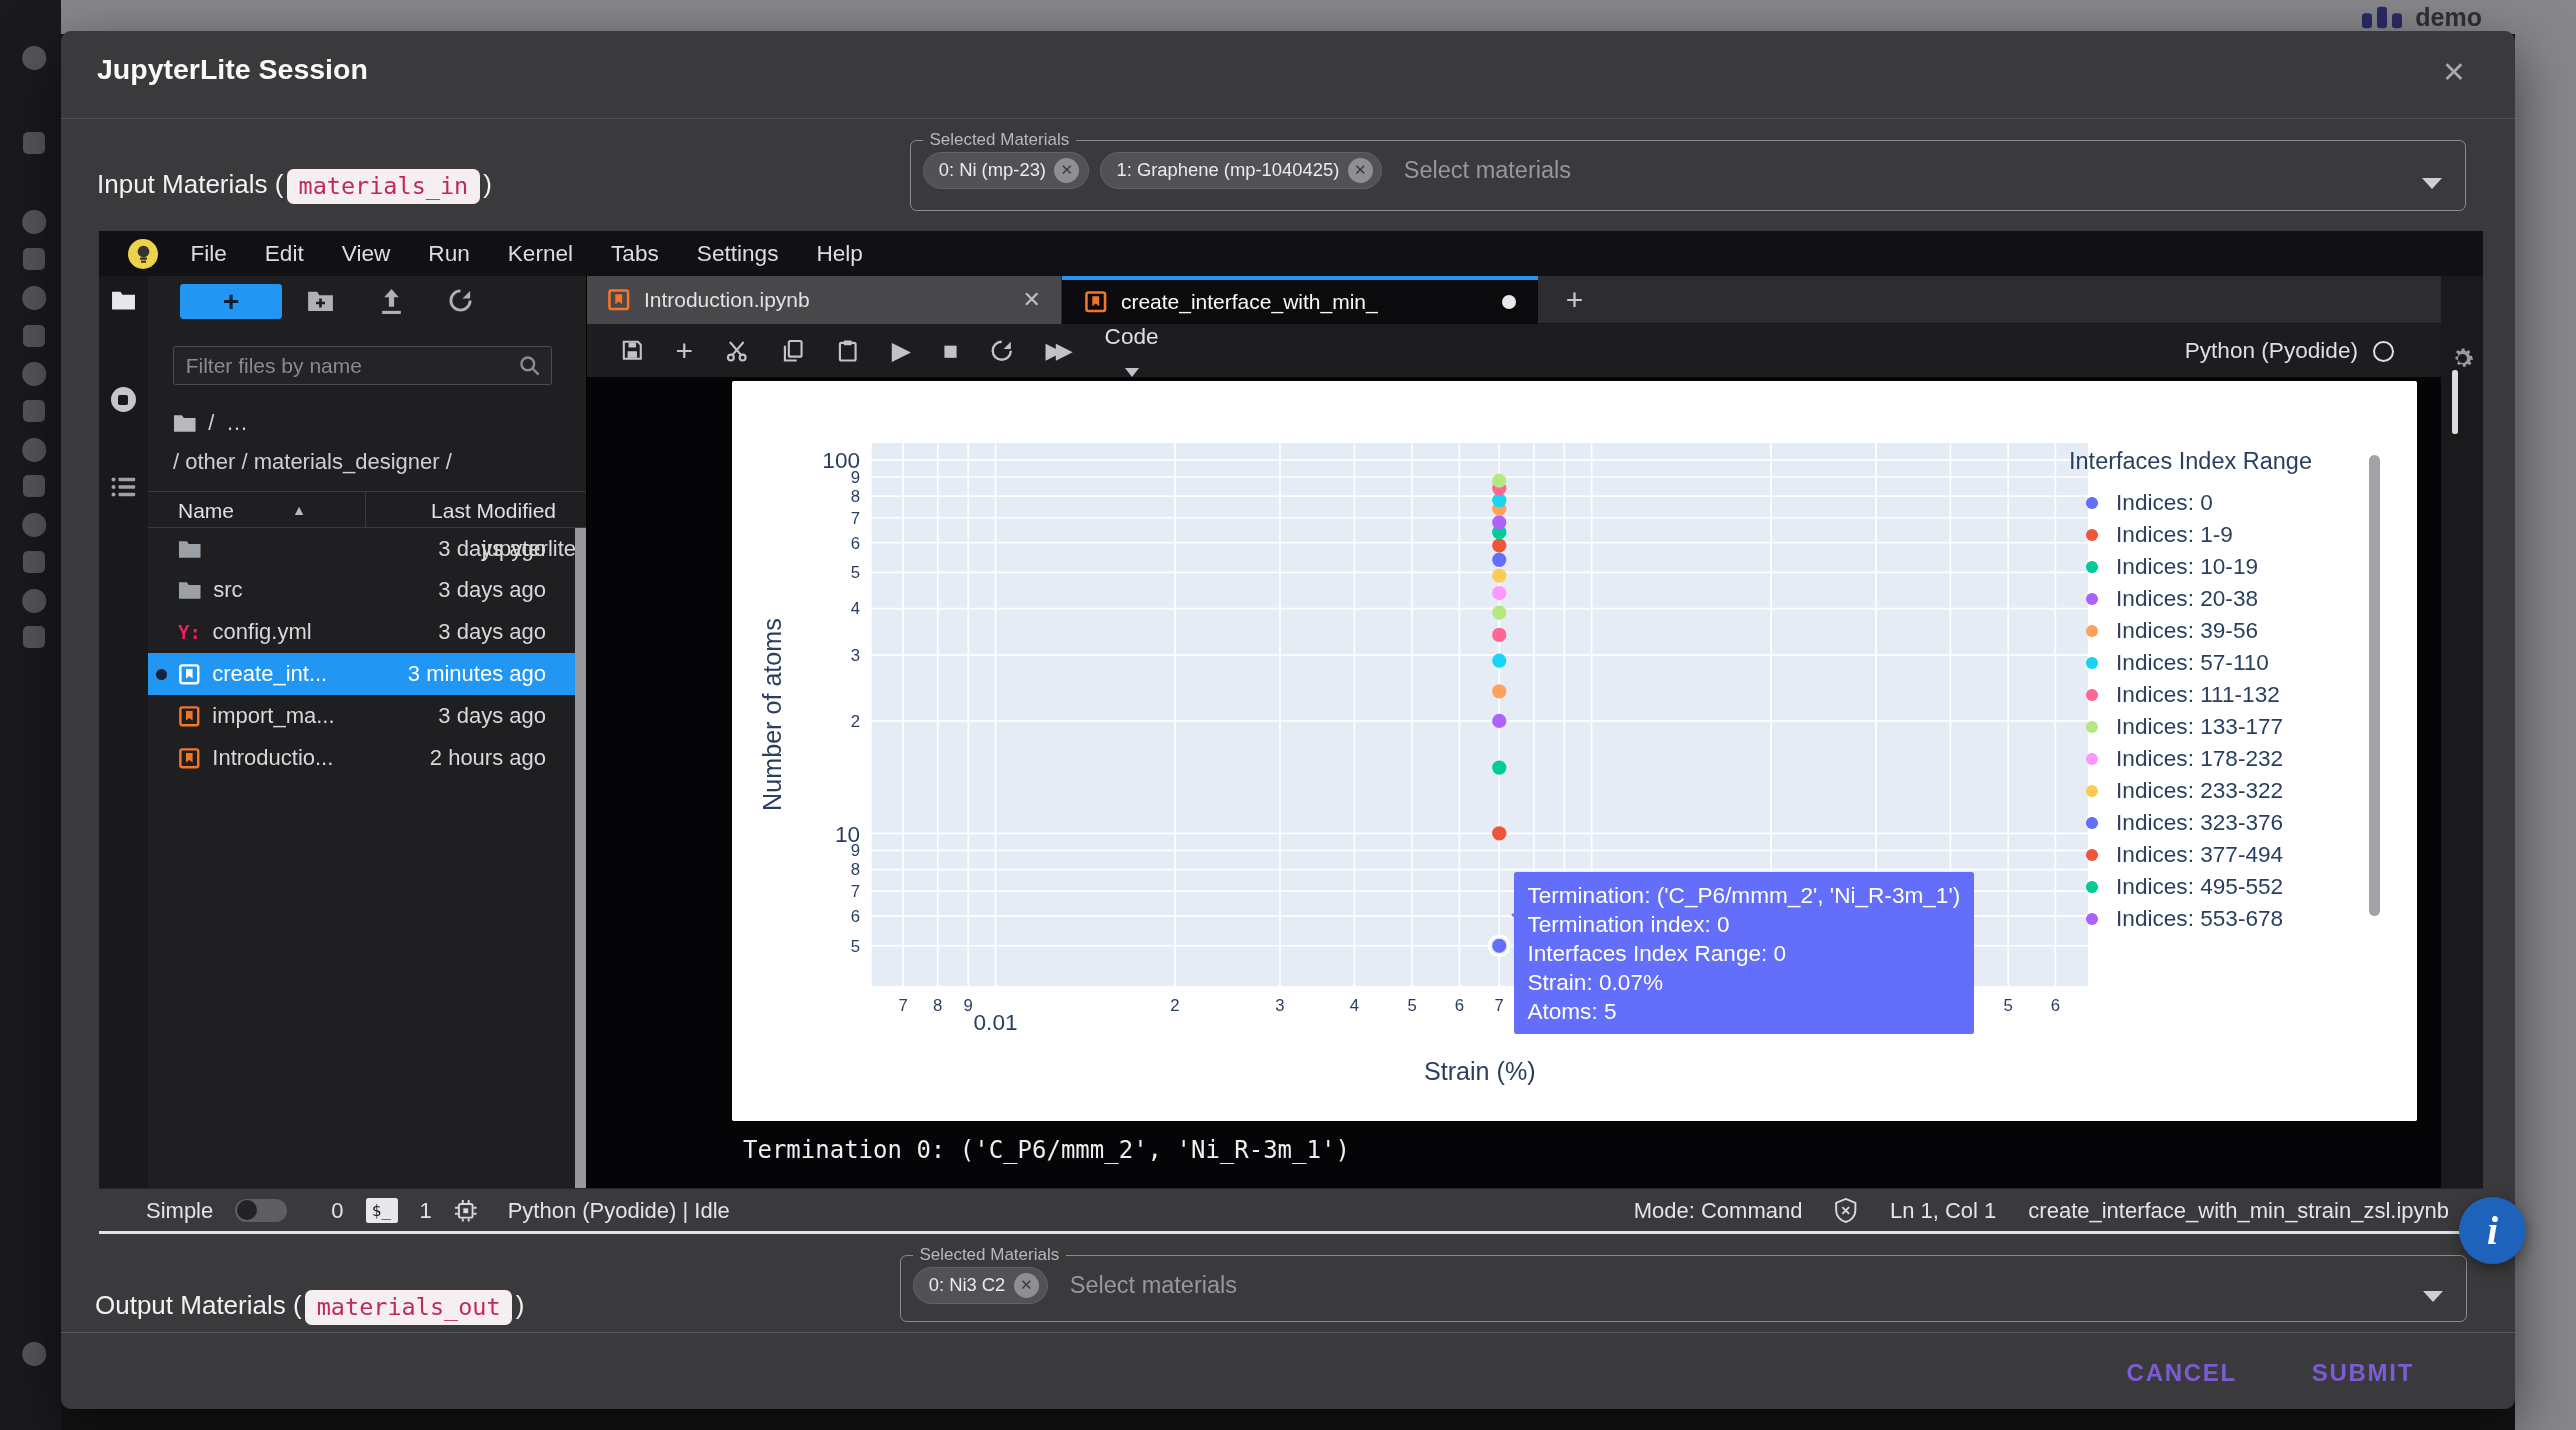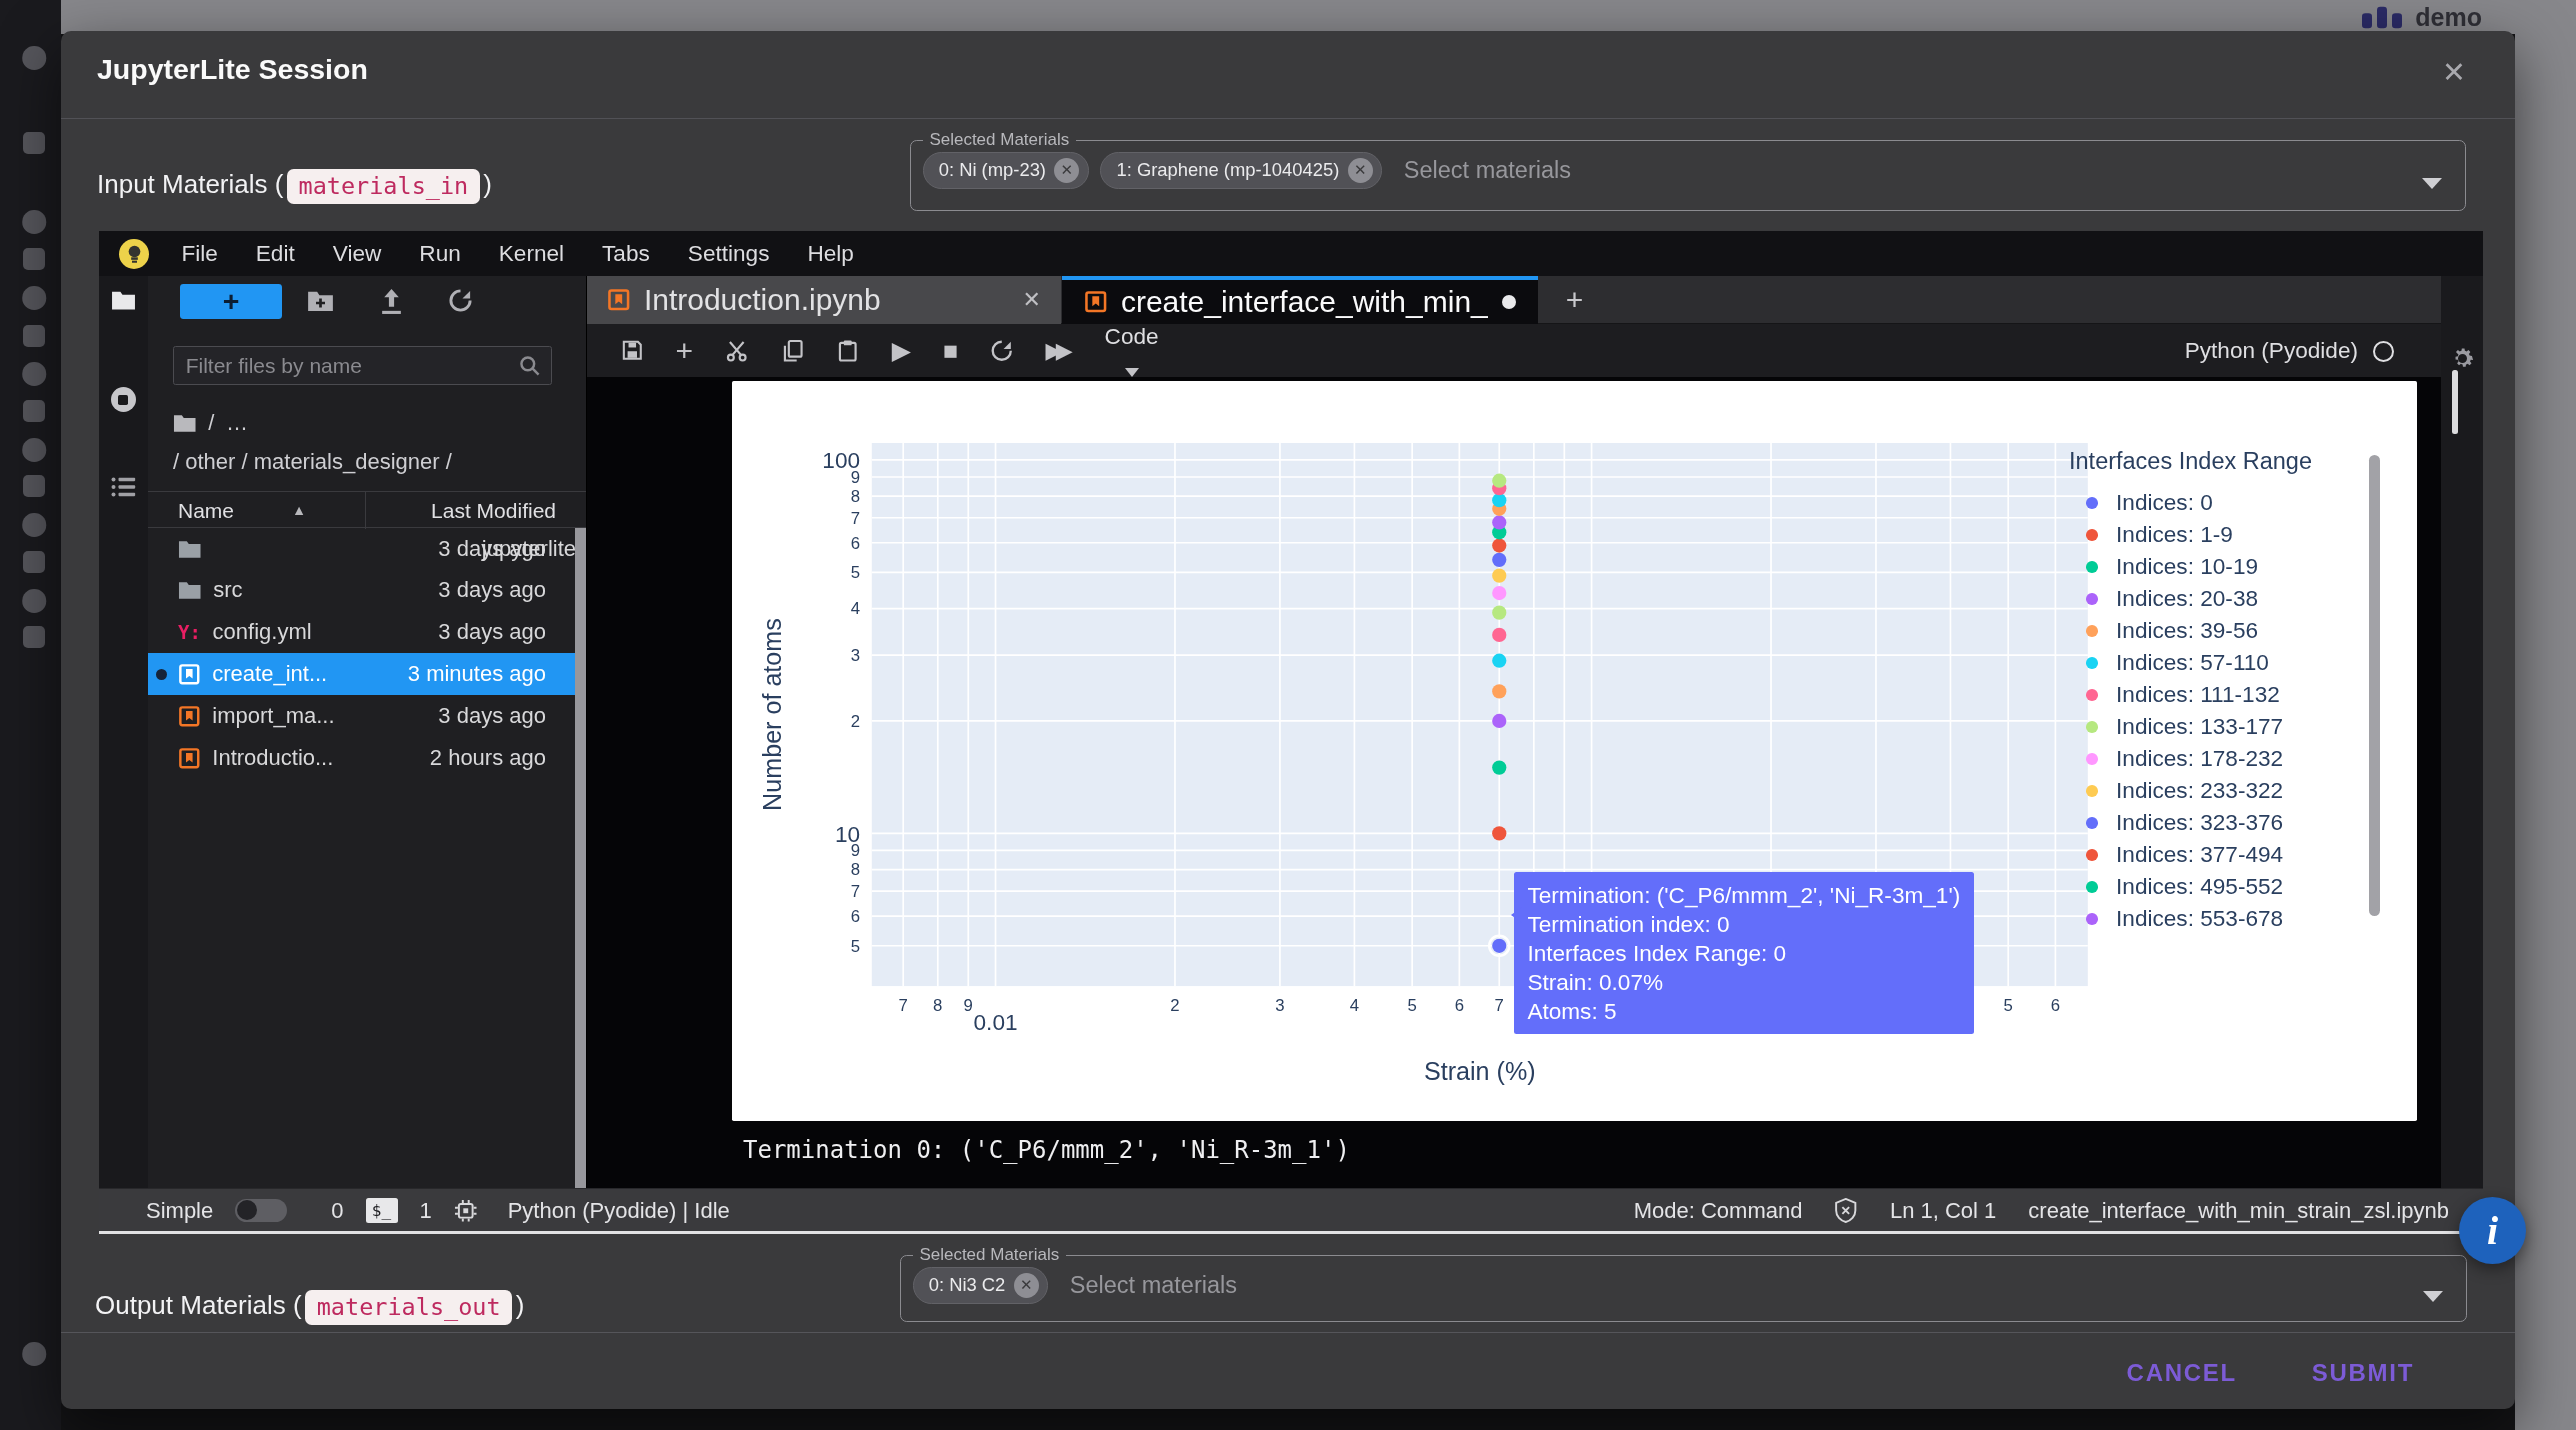--- a/index.html
+++ b/index.html
@@ -37,21 +37,21 @@
   .mchip .del { width:25px; height:25px; border-radius:50%; background:#8E8E94; color:#3A3A3C;
     font-size:15px; display:flex; align-items:center; justify-content:center; }
   .placeholder { color:#97979C; font-size:23.5px; margin-left:10px; white-space:nowrap; }
   .chev { position:absolute; right:23.5px; top:50%; margin-top:-1.7px; width:0; height:0;
     border-left:10px solid transparent; border-right:10px solid transparent;
     border-top:11.7px solid #CFCFD3; }
 
   
   .jwin { left:38px; top:200px; width:2384px; height:1003px; background:#111114; border-radius:3.4px; }
   .menubar { left:0; top:0; width:100%; height:45px; background:#111114; display:flex;
-    align-items:center; padding-left:20px; }
+    align-items:center; padding-left:29px; }
   .jlogo { width:30px; height:30px; border-radius:50%; background:#EDD24A; display:flex;
     align-items:center; justify-content:center; margin-right:13.4px; }
   .menu-item { color:#DDDDE0; font-size:22.6px; padding:0 19px; }
 
   .jbody { left:0; top:45px; right:0; bottom:46px; }
   .astrip { left:0; top:0; width:49px; height:100%; background:#19191C; }
   .browser { left:49px; top:0; width:439px; height:100%; background:#1F1F22; border-right:0.8px solid #000; }
   .jmain { left:488px; top:0; right:42px; height:100%; background:#050507; }
   .rstrip { right:0; top:0; width:42px; height:100%; background:#1A1A1D; }
 
@@ -67,21 +67,21 @@
     color:#D8D8DA; font-size:22px; }
   .file-row.sel { background:#2196F3; color:#FFFFFF; }
   .file-name { margin-left:11.7px; white-space:nowrap; }
   .file-mod { position:absolute; right:30px; }
   .fb-scroll { right:0; top:252px; bottom:0; width:11px; background:#97979C; }
 
   .tabbar { left:0; top:0; width:100%; height:48px; background:#2D2D30; border-bottom:0.8px solid #151517; }
   .tab { position:absolute; top:0; height:48px; display:flex; align-items:center; }
   .tab1 { left:0; width:474px; background:#48484B; color:#E2E2E4; }
   .tab2 { left:475px; width:476px; background:#0B0B0E; border-top:4.2px solid #2196F3; color:#FAFAFB; }
-  .tab-label { margin-left:13.4px; font-size:30px; white-space:nowrap; }
+  .tab-label { margin-left:13.4px; font-size:21px; white-space:nowrap; }
   .tab-close { position:absolute; right:20px; font-size:22px; color:#BFBFC3; }
   .dirty-dot { position:absolute; right:22px; width:14.3px; height:14.3px; border-radius:50%; background:#E9E9EB; }
   .tab-plus { left:964px; width:47px; justify-content:center; color:#C8C8CC; font-size:30px; }
 
   .nbtoolbar { left:0; top:48px; width:100%; height:54px; background:#1D1D20; border-bottom:0.8px solid #000;
     display:flex; align-items:center; padding-left:34px; gap:32px; }
   .ticon { color:#C3C3C7; display:flex; align-items:center; font-size:22.6px; }
   .celltype { color:#DFDFE2; font-size:22.6px; display:flex; align-items:center; gap:18.4px;flex-direction:column; }
   .dchev { width:0; height:0; border-left:7.5px solid transparent; border-right:7.5px solid transparent;
     border-top:9.2px solid #C3C3C7; }

